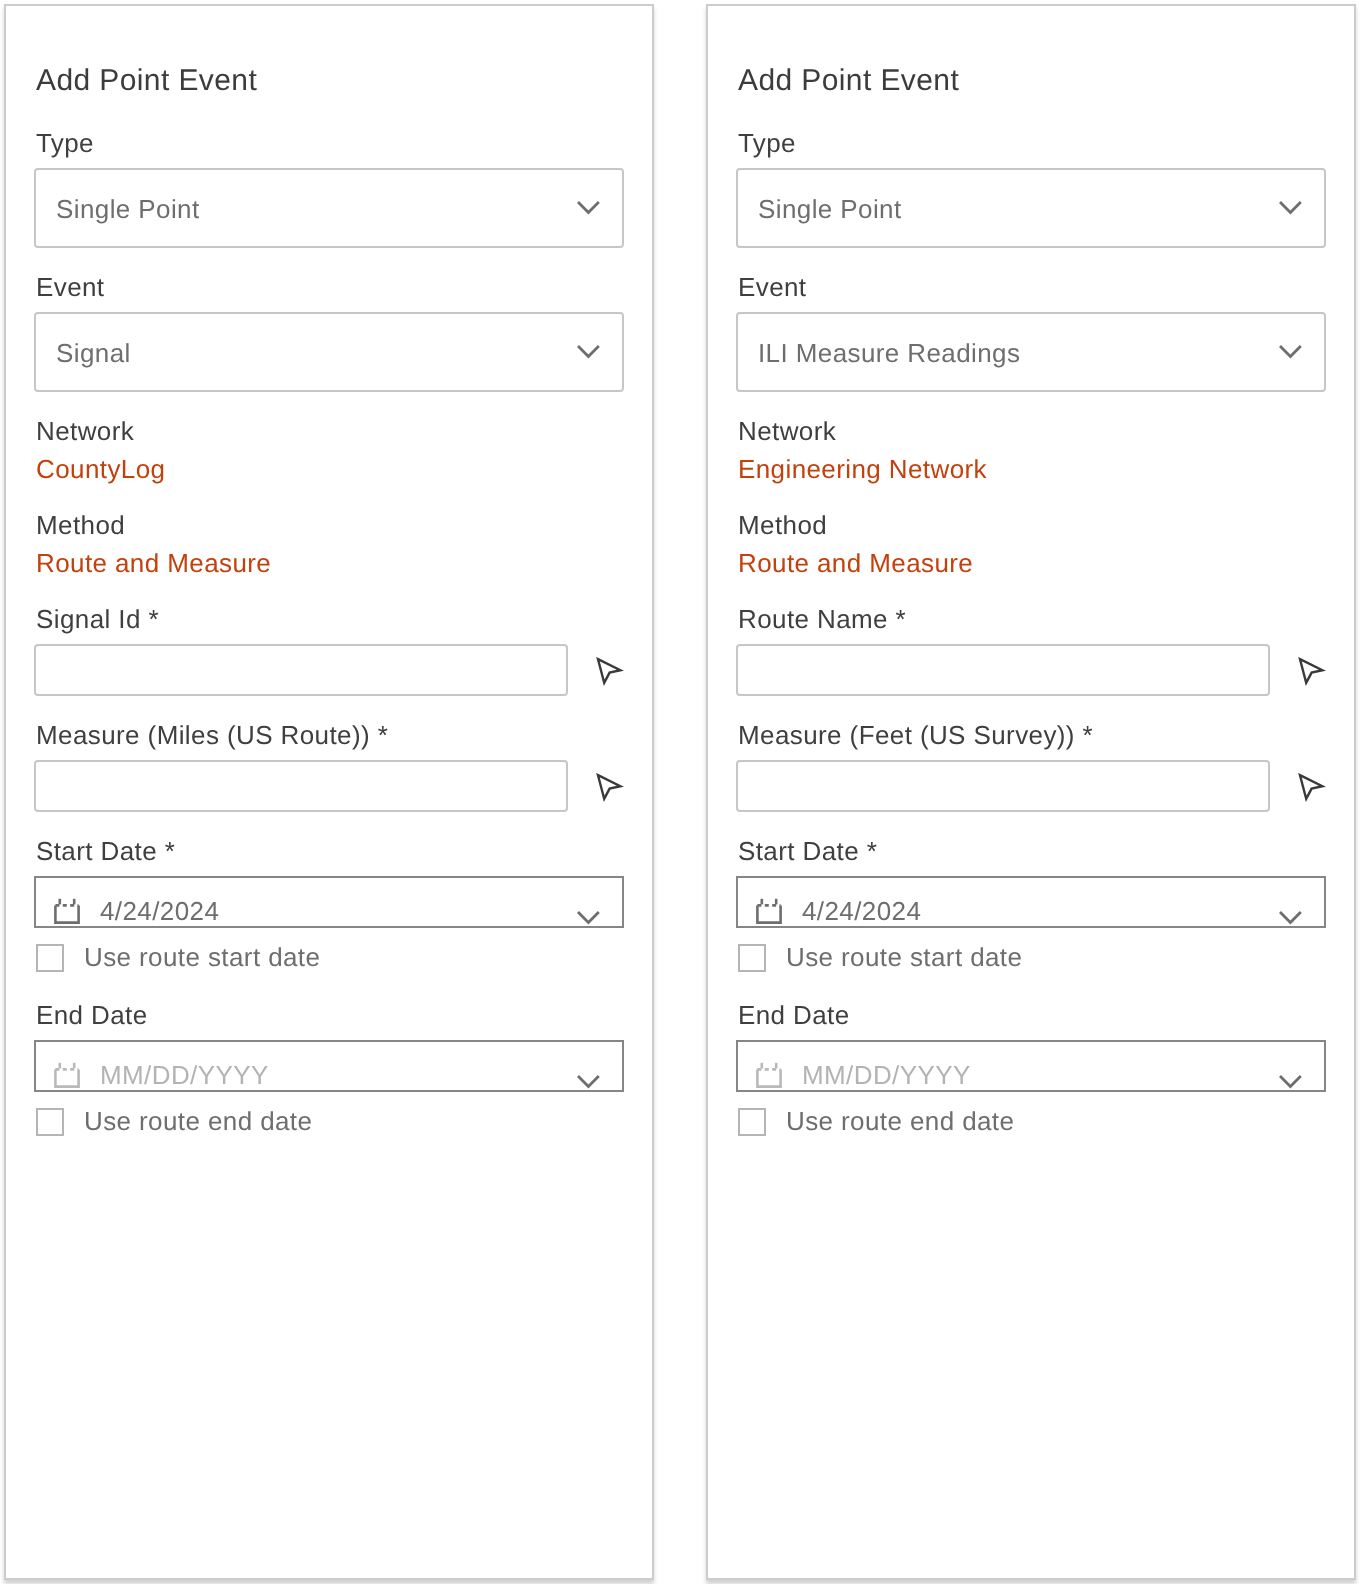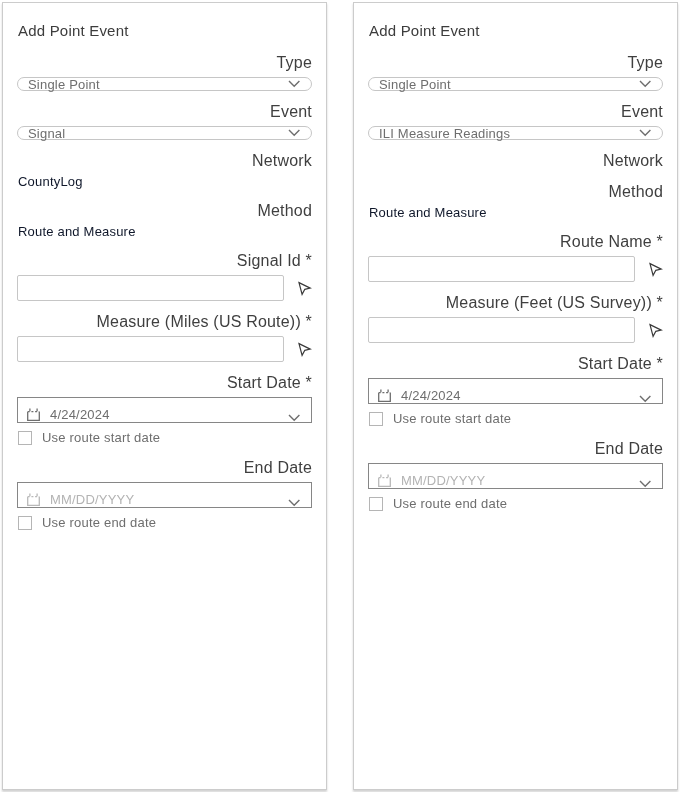--- a/index.html
+++ b/index.html
@@ -15,33 +15,32 @@
   .panel {
     width: 325px; height: 788px;
     background: #ffffff;
     border: 1px solid #cccccc;
     box-shadow: 0 2px 2px rgba(0,0,0,0.18);
     padding: 15px 14px;
     overflow: hidden;
   }
   .panel-title {
     font-size: 15px; font-weight: 400; color: #3c3c3c;
-    margin: 4px 0 15px 1px;
+    margin: 14px 0 15px 1px;
   }
   .field-label {
-    display: block; font-size: 16px; color: #3f3f3f;
+    display: block; font-size: 13px; color: #3f3f3f;
     margin: 0 0 5px 1px;
-    text-align: right;
   }
   .static-group { margin-bottom: 13px; }
   .static-group .field-label { margin-bottom: 4px; }
-  .static-value { font-size: 13px; color: #0f172a; margin-left: 1px; }
+  .static-value { font-size: 13px; color: #c2410c; margin-left: 1px; }
 
   .select {
-    height: 14px; border: 1px solid #c6c6c6; border-radius: 12px;
+    height: 40px; border: 1px solid #c6c6c6; border-radius: 2px;
     display: flex; align-items: center; justify-content: space-between;
     padding: 0 10px; margin-bottom: 12px;
     font-size: 13px; color: #6e6e6e; background: #fff; cursor: pointer;
   }
   .chev { flex: 0 0 auto; display: block; }
 
   .input-row { display: flex; align-items: center; margin-bottom: 12px; }
   .text-input {
     flex: 1; height: 26px; min-width: 0;
     border: 1px solid #c6c6c6; border-radius: 2px;
@@ -190,20 +189,21 @@
     <label class="field-label">Event</label>
     <div class="select">
       <span>ILI Measure Readings</span>
       <svg class="chev" width="13" height="8" viewBox="0 0 13 8">
           <use href="#icon-chevron"></use>
         </svg>
     </div>
 
     <div class="static-group">
       <span class="field-label">Network</span>
+      <div class="static-value">Engineering Network</div>
     </div>
 
     <div class="static-group">
       <span class="field-label">Method</span>
       <div class="static-value">Route and Measure</div>
     </div>
 
     <label class="field-label">Route Name *</label>
     <div class="input-row">
       <input class="text-input" type="text" value="" style="">

